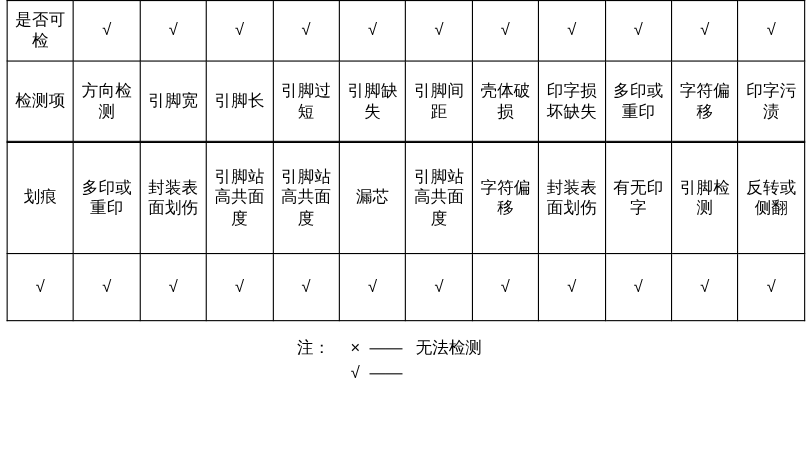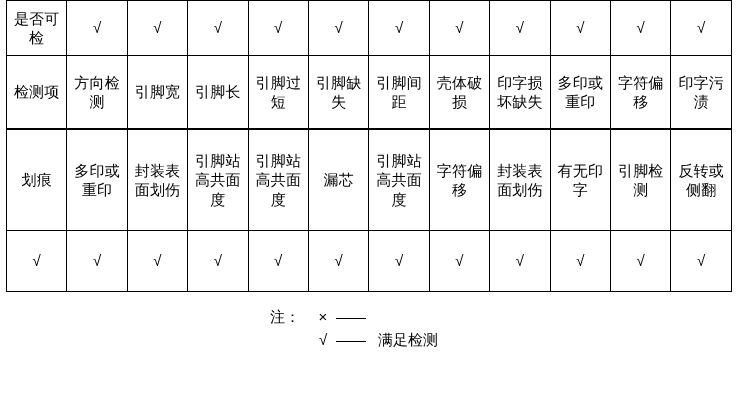--- a/index.html
+++ b/index.html
@@ -141,22 +141,22 @@
         <td class="chk tick">√</td>
       </tr>
     </tbody>
   </table>
 
   <div class="notes">
     <div class="row">
       <span class="lbl">注：</span>
       <span class="sym">×</span>
       <span class="dash">——</span>
+      <span class="txt">无法检测</span>
     </div>
     <div class="row">
       <span class="lbl"></span>
       <span class="sym">√</span>
       <span class="dash">——</span>
-      <span class="txt">满足检测</span>
     </div>
   </div>
 
 </div>
 
 </body></html>

